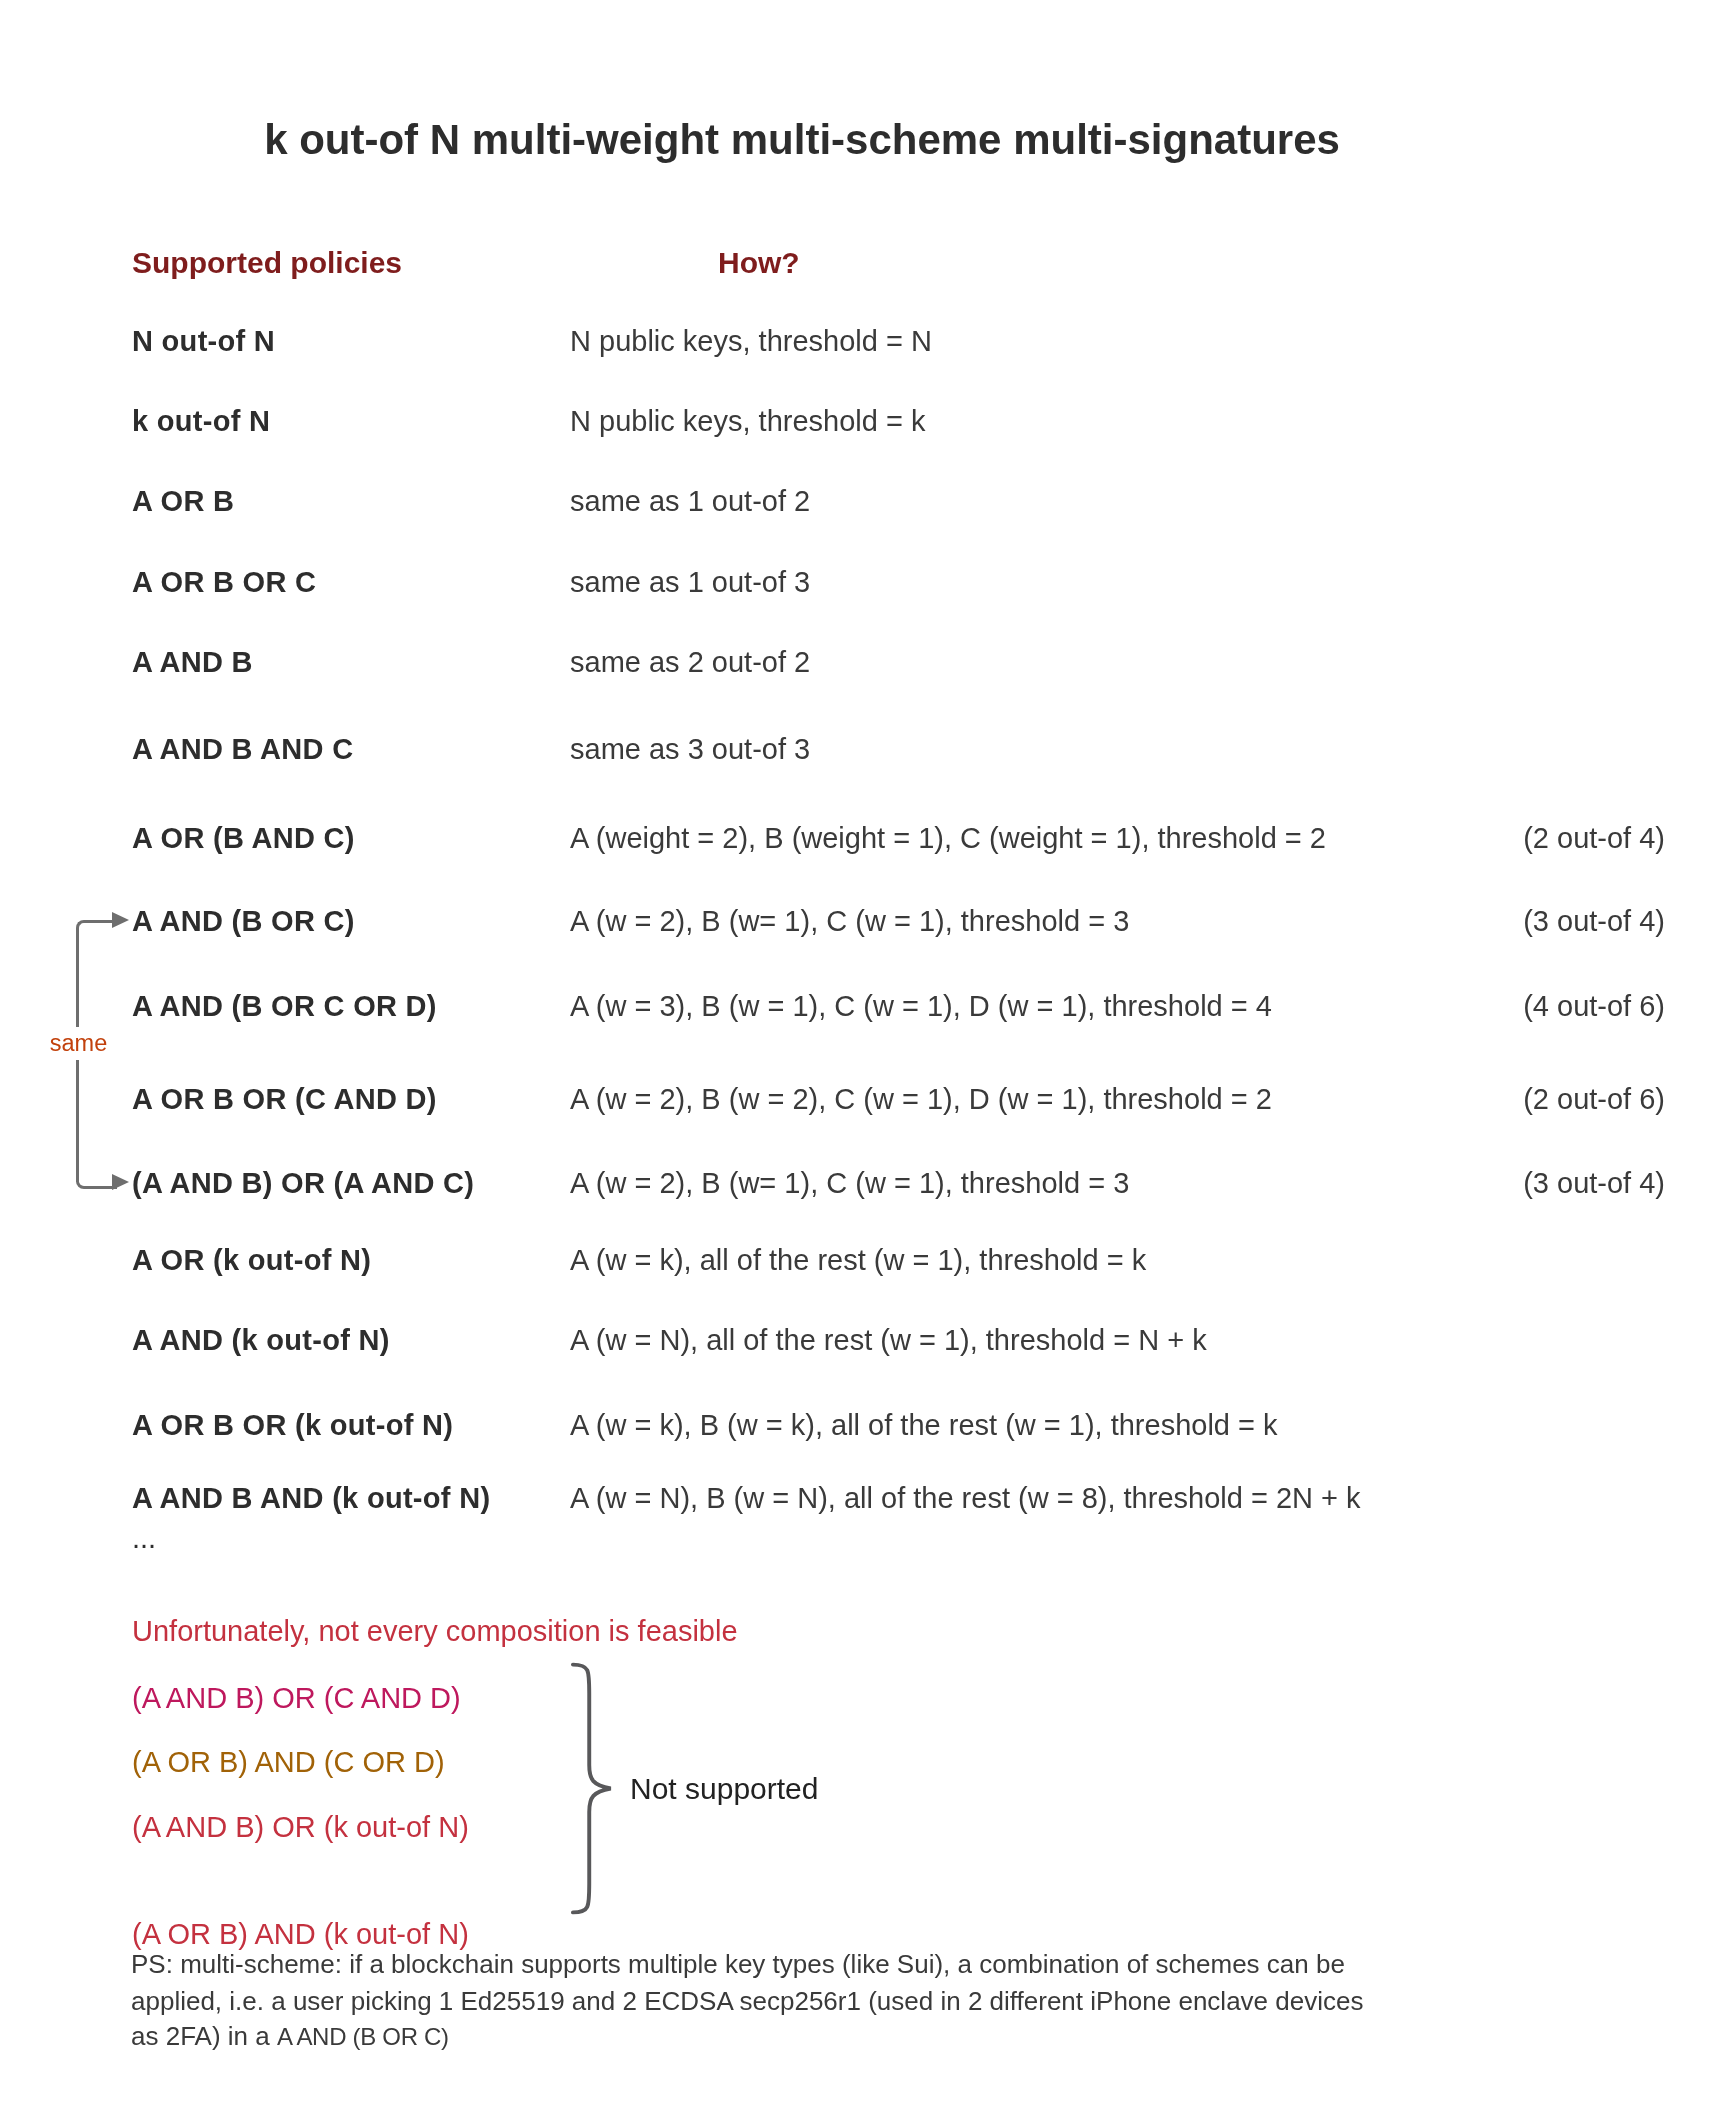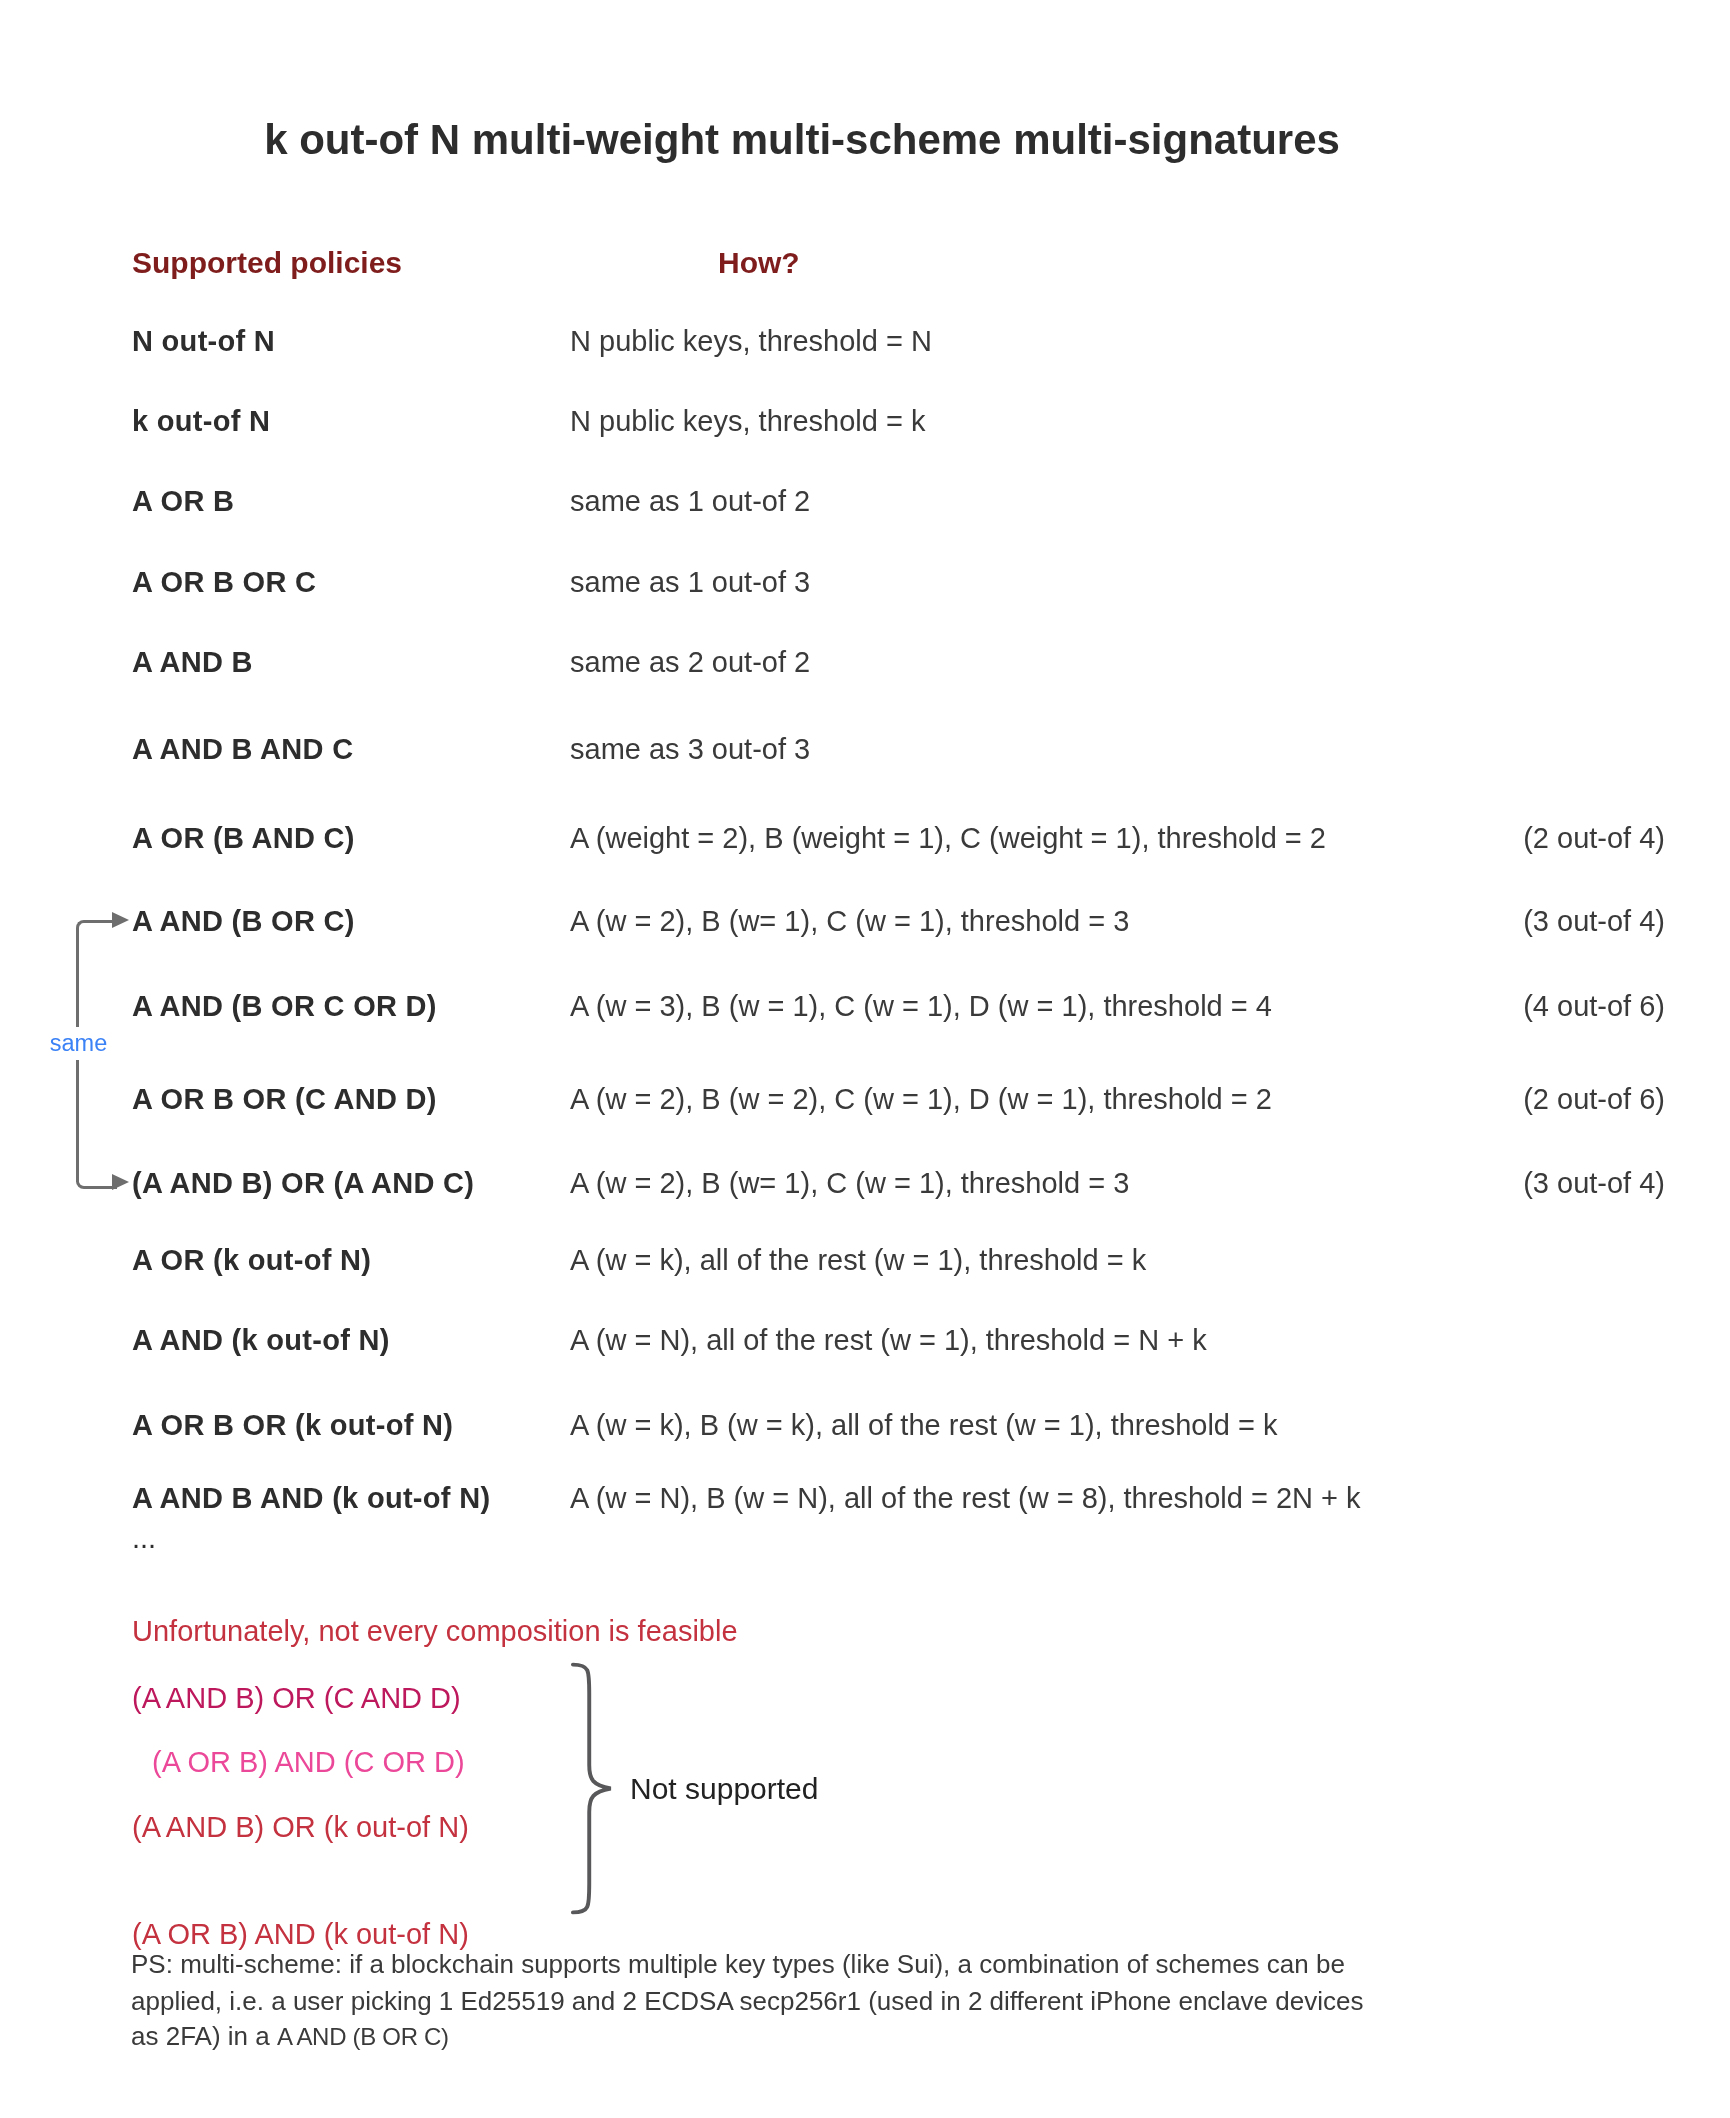--- a/index.html
+++ b/index.html
@@ -20,21 +20,21 @@
   .ellipsis-row{position:absolute;left:132px;top:1520px;font-size:29px;line-height:37px;color:#2d2d2d;}
   
   .same-bracket{position:absolute;left:76px;top:920px;width:38px;height:263px;
       border-left:3.3px solid #6e6e6e;border-top:3.3px solid #6e6e6e;border-bottom:3.3px solid #6e6e6e;
       border-radius:7.8px 0 0 7.8px;}
   .arrowhead{position:absolute;width:0;height:0;border-top:8.5px solid transparent;
       border-bottom:8.5px solid transparent;border-left:17px solid #6e6e6e;}
   .arrow-top{left:112px;top:912px;}
   .arrow-bottom{left:112px;top:1174px;}
   .same-label{position:absolute;left:46px;top:1027px;width:65px;text-align:center;
-      background:#ffffff;font-size:23.5px;line-height:33px;color:#3b82f6;}
+      background:#ffffff;font-size:23.5px;line-height:33px;color:#c2410c;}
   
   .infeasible-heading{position:absolute;left:132px;top:1613px;font-size:29px;line-height:37px;
       white-space:nowrap;}
   .red-item{position:absolute;left:132px;font-size:29px;line-height:37px;white-space:nowrap;}
   .ri0{top:1680px}.ri1{top:1744px}.ri2{top:1809px}.ri3{top:1870px}
   .brace{position:absolute;left:569px;top:1662px;}
   .not-supported{position:absolute;left:630px;top:1770px;font-size:30px;line-height:37px;
       color:#222222;white-space:nowrap;}
   
   .ps-line{position:absolute;left:131px;font-size:26px;line-height:35px;color:#3a3a3a;white-space:nowrap;}
@@ -130,21 +130,21 @@
   <div class="ellipsis-row">...</div>
 
   <div class="same-bracket"></div>
   <div class="arrowhead arrow-top"></div>
   <div class="arrowhead arrow-bottom"></div>
   <div class="same-label">same</div>
 
   <div class="infeasible-heading" style="color:#c4313f;">Unfortunately, not every composition is feasible</div>
 
   <div class="red-item ri0" style="color:#be185d;">(A AND B) OR (C AND D)</div>
-  <div class="red-item ri1" style="color:#ec4899;margin-left:20px;">(A OR B) AND (C OR D)</div>
+  <div class="red-item ri1" style="color:#a16207;">(A OR B) AND (C OR D)</div>
   <div class="red-item ri2" style="color:#c4313f;">(A AND B) OR (k out-of N)</div>
   <div class="red-item ri3" style="color:#c4313f;margin-top:46px;">(A OR B) AND (k out-of N)</div>
 
   <svg class="brace" width="47" height="253" viewBox="0 0 72 388">
     <path d="M6,4 C31,4 31,12 31,48 L31,158 C31,181 37,189 64,194 C37,199 31,207 31,230 L31,340 C31,376 31,384 6,384" fill="none" stroke="#58585a" stroke-width="6" stroke-linecap="round"></path>
   </svg>
   <div class="not-supported">Not supported</div>
 
   <div class="ps-line ps1">PS: multi-scheme: if a blockchain supports multiple key types (like Sui), a combination of schemes can be</div>
   <div class="ps-line ps2">applied, i.e. a user picking 1 Ed25519 and 2 ECDSA secp256r1 (used in 2 different iPhone enclave devices</div>

